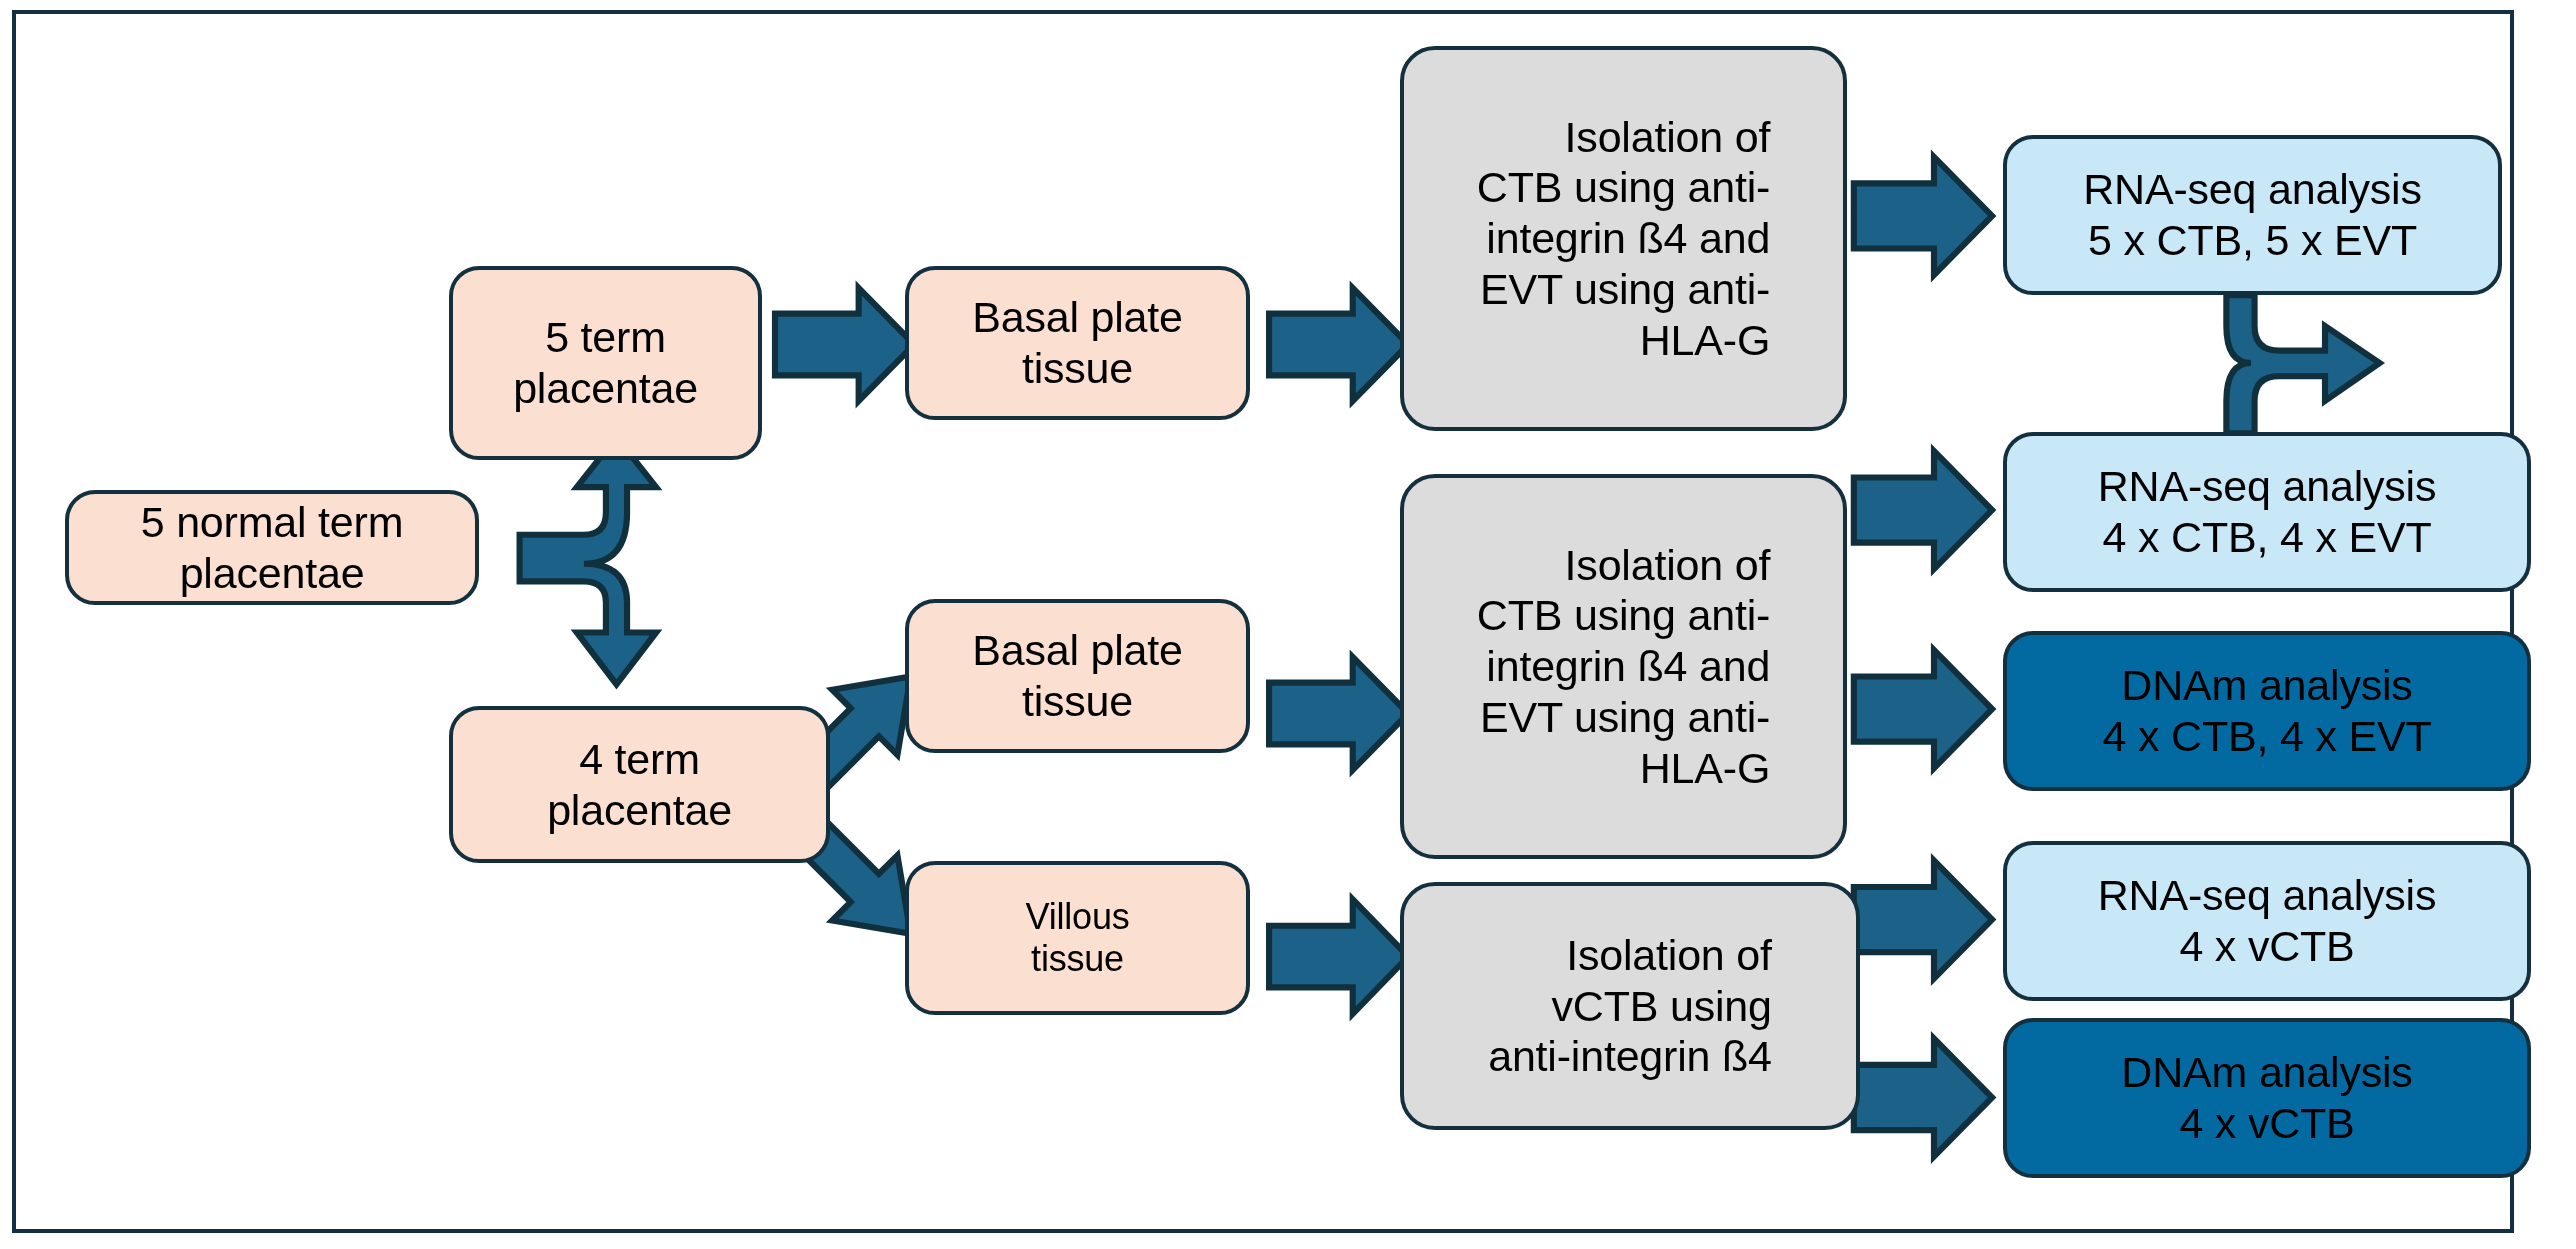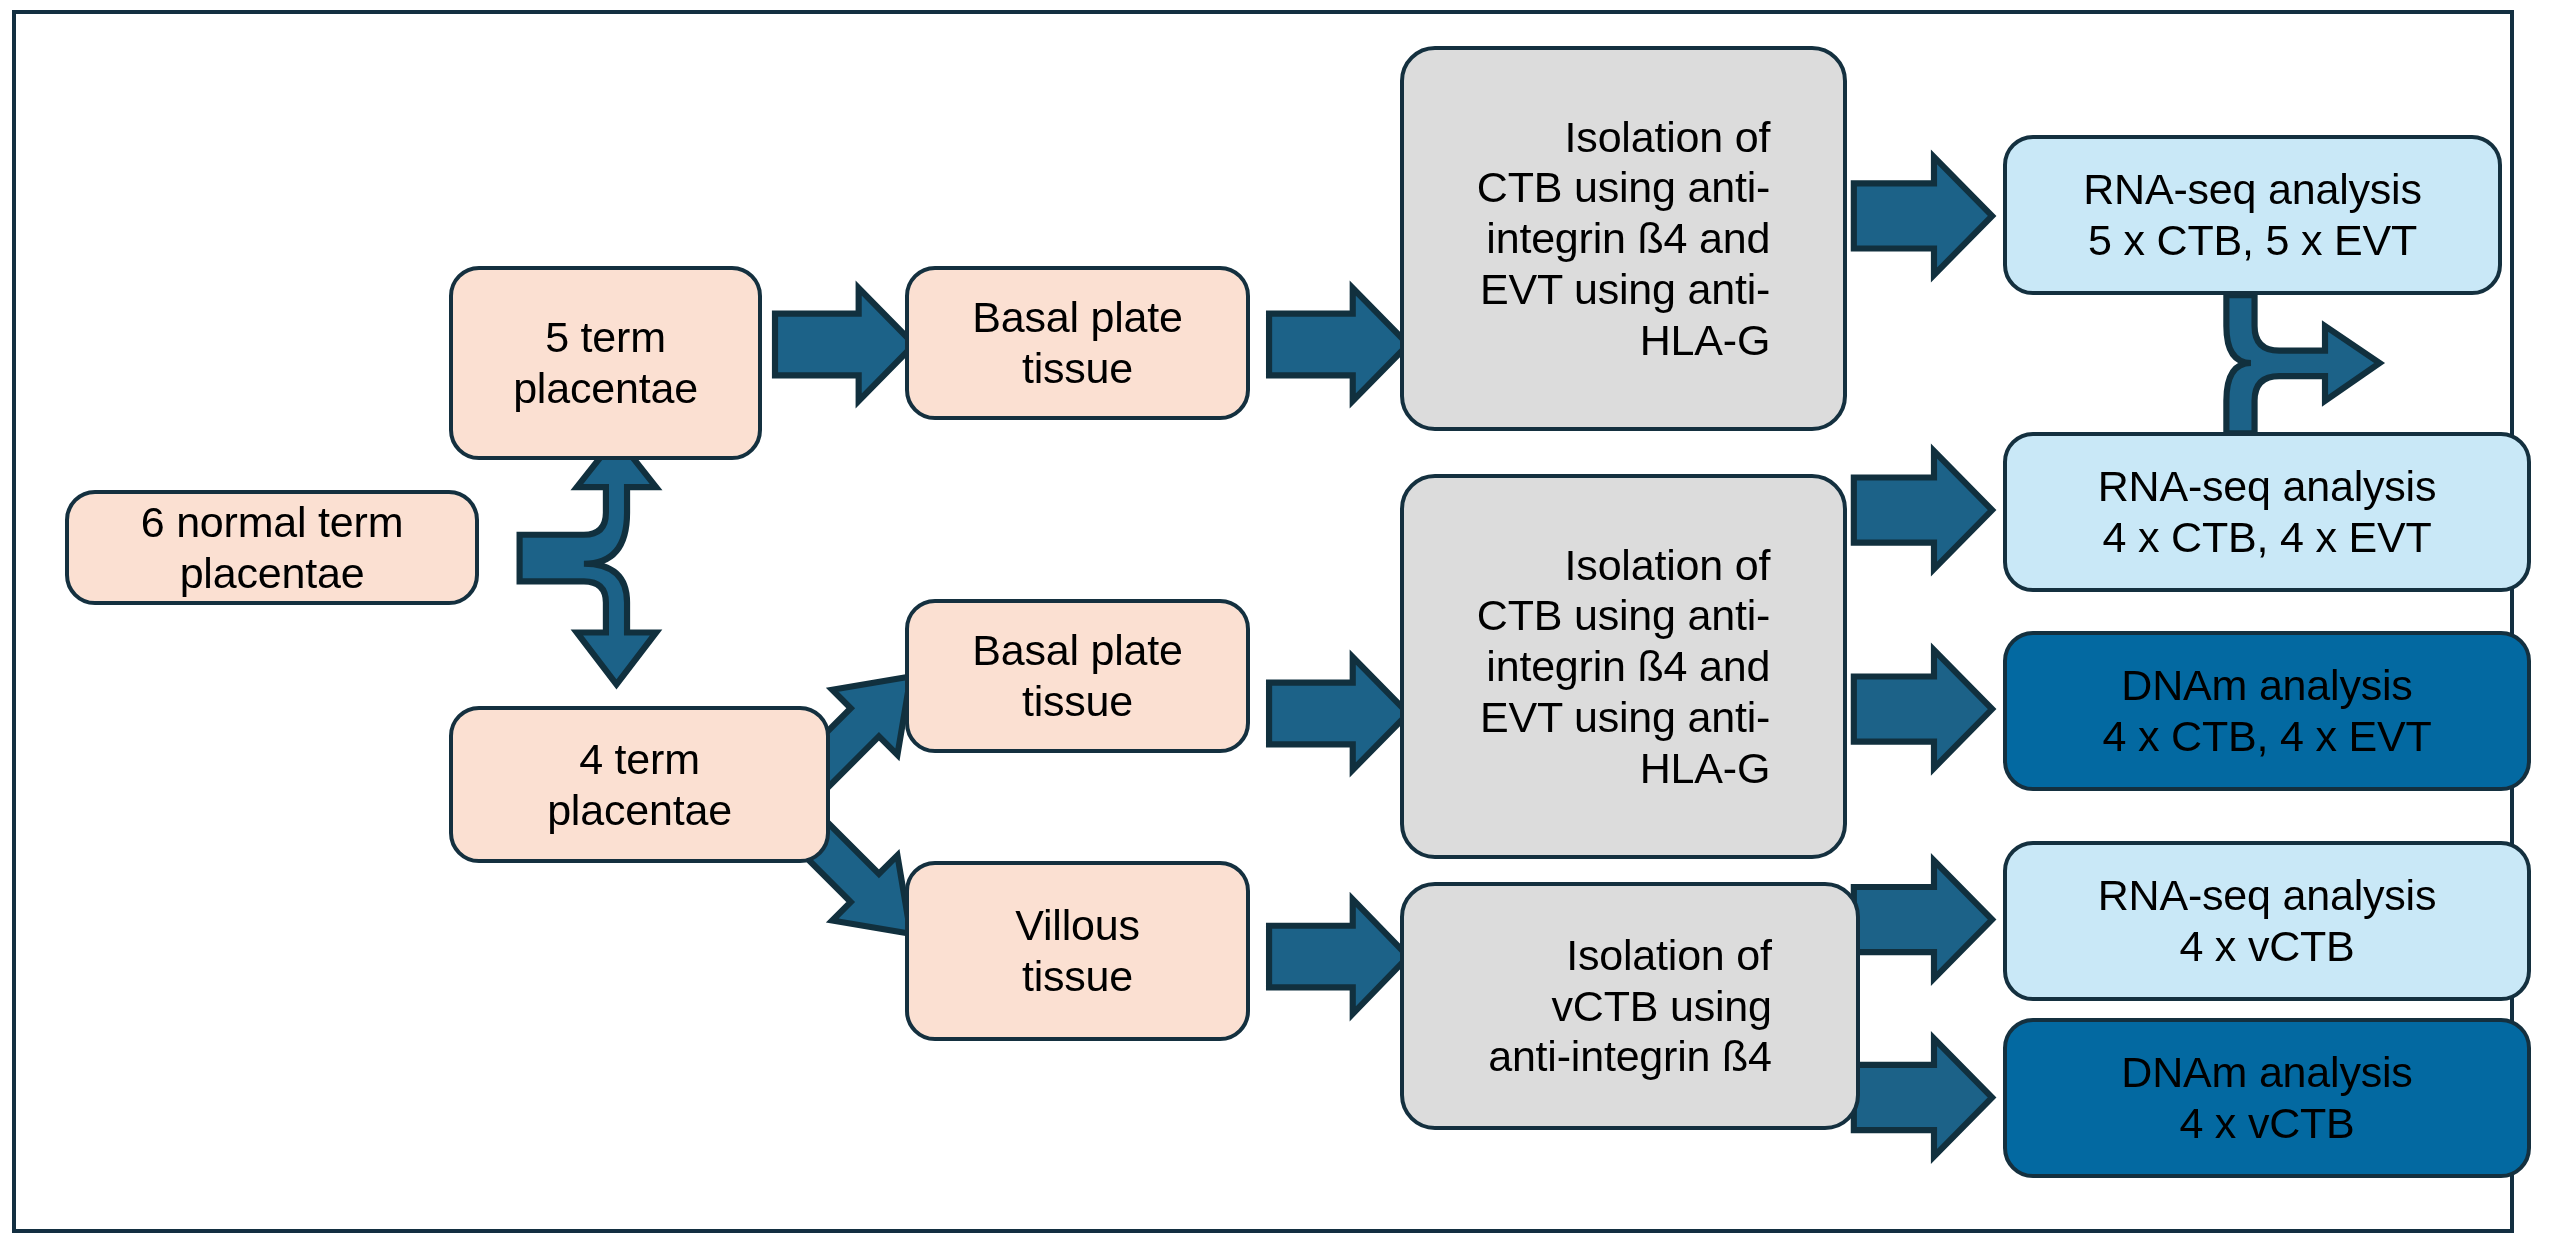--- a/index.html
+++ b/index.html
@@ -246,36 +246,36 @@
         L 2528 492
         L 2528 455
         Q 2528 412 2556 412
         Q 2528 412 2528 370
         L 2528 335
         Z"></path>
     </g>
 
   </svg>
 
-  <div class="node pink" style="left:65px; top:490px; width:414px; height:115px; font-size:43px;">6 normal  term
+  <div class="node pink" style="left:65px; top:490px; width:414px; height:115px; font-size:43px;">5 normal  term
 placentae</div>
 
   <div class="node pink" style="left:449px; top:266px; width:313px; height:194px; font-size:43px;">5 term
 placentae</div>
 
   <div class="node pink" style="left:449px; top:706px; width:381px; height:157px; font-size:43px;">4 term
 placentae</div>
 
   <div class="node pink" style="left:905px; top:266px; width:345px; height:154px; font-size:43px;">Basal plate
 tissue</div>
 
   <div class="node pink" style="left:905px; top:599px; width:345px; height:154px; font-size:43px;">Basal plate
 tissue</div>
 
-  <div class="node pink" style="left:905px; top:861px; width:345px; height:180px; font-size:43px;">Villous
+  <div class="node pink" style="left:905px; top:861px; width:345px; height:154px; font-size:36px;">Villous
 tissue</div>
 
   <div class="node gray big" style="left:1400px; top:46px; width:447px; height:385px; font-size:43px;">Isolation of
 CTB using anti-
 integrin ß4 and
 EVT using anti-
 HLA-G</div>
 
   <div class="node gray big" style="left:1400px; top:474px; width:447px; height:385px; font-size:43px;">Isolation of
 CTB using anti-

